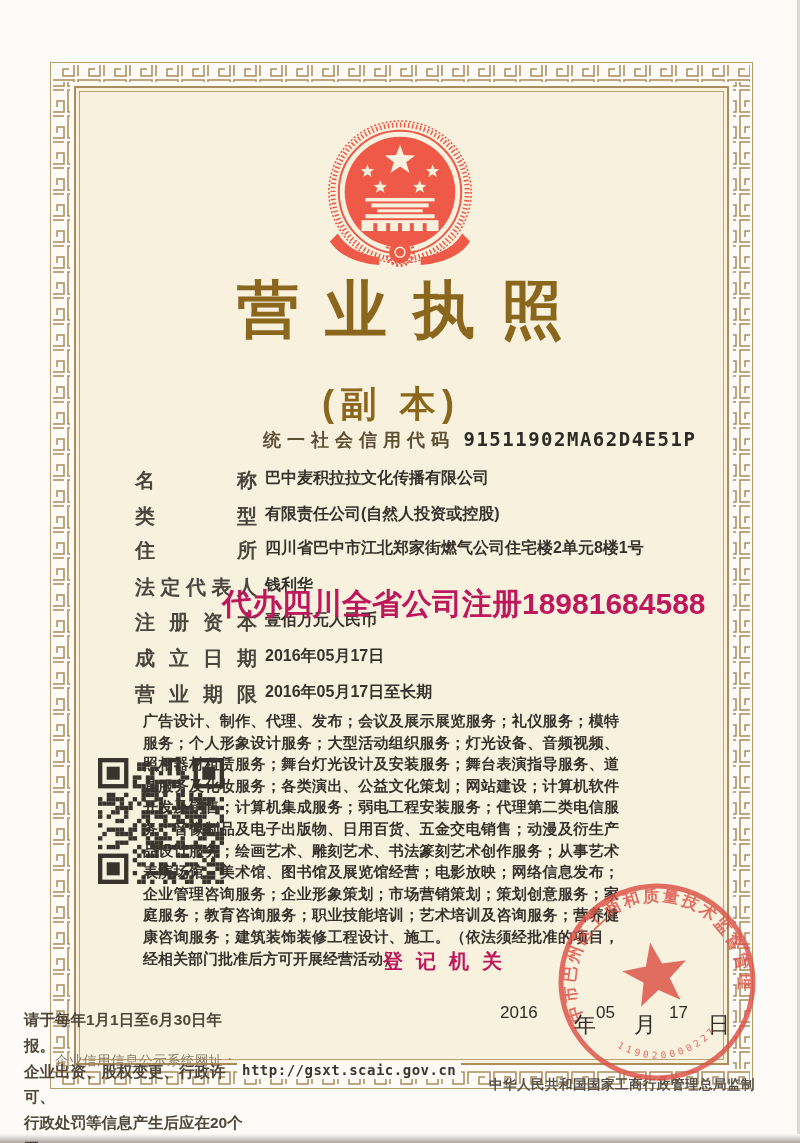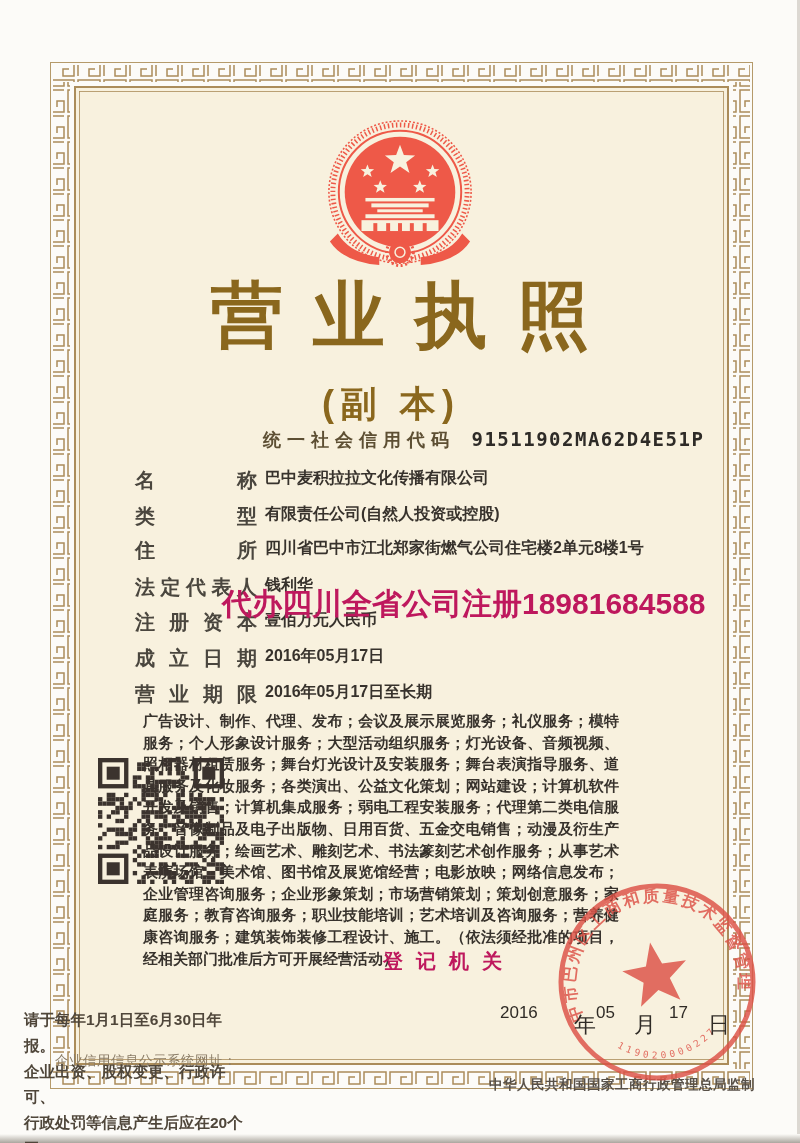--- a/index.html
+++ b/index.html
@@ -6,27 +6,27 @@
   .page{position:relative;width:800px;height:1143px;background:#fcfbf8;overflow:hidden;
         font-family:"Liberation Sans",sans-serif;}
   .edge-bottom{position:absolute;left:0;right:0;bottom:0;height:9px;
         background:linear-gradient(#fcfbf8,#aba69e);}
   .edge-right{position:absolute;top:0;bottom:0;right:0;width:3px;background:#dcd8d2;}
   .frame-svg{position:absolute;left:50px;top:62px;z-index:1;}
   .content{position:absolute;left:0;top:0;width:800px;height:1143px;z-index:2;}
 
   .emblem{position:absolute;left:307px;top:117px;width:186px;height:156px;}
   .title{position:absolute;left:0;top:268px;width:800px;text-align:center;
-         font-size:72px;font-weight:900;color:#8a671d;letter-spacing:0.42em;text-indent:0.42em;
+         font-size:62px;font-weight:900;color:#8a671d;letter-spacing:0.42em;text-indent:0.42em;
          font-family:"Liberation Sans",sans-serif;}
   .subtitle{position:absolute;left:0;top:380px;width:776px;text-align:center;
          font-size:36px;font-weight:700;color:#8a671d;letter-spacing:0.18em;text-indent:0.18em;}
   .codeline{position:absolute;left:263px;top:428px;white-space:nowrap;}
   .codeline .clabel{font-size:18px;font-weight:700;color:#5d4f33;letter-spacing:6px;}
-  .codeline .cvalue{font-size:19px;font-weight:700;color:#2e2b27;margin-left:12px;
+  .codeline .cvalue{font-size:19px;font-weight:700;color:#2e2b27;margin-left:4px;
          font-family:"DejaVu Sans Mono",monospace;letter-spacing:1.5px;}
 
   .row{position:absolute;left:135px;display:flex;align-items:flex-start;}
   .lab{width:122px;flex:none;font-size:20px;font-weight:700;color:#4a463e;white-space:nowrap;overflow:visible;}
   .ls2{letter-spacing:82px;}
   .ls4{letter-spacing:14px;}
   .ls5{letter-spacing:5.5px;}
   .val{margin-left:8px;width:476px;font-size:16px;font-weight:600;color:#37322c;line-height:22px;}
   .scope .val{font-size:15px;line-height:21.6px;text-align:justify;}
   .scope .lab{padding-top:10px;}
@@ -499,20 +499,21 @@
       <span class="unit u-m">月</span>
       <span class="num d-d">17</span>
       <span class="unit u-d">日</span>
     </div>
 
     <div class="note">请于每年1月1日至6月30日年报。
 企业出资、股权变更、行政许可、
 行政处罚等信息产生后应在20个工
 作日内公示。</div>
 
+    <div class="url">http://gsxt.scaic.gov.cn</div>
 
     <div class="footer-left">企业信用信息公示系统网址：</div>
     <div class="footer-right">中华人民共和国国家工商行政管理总局监制</div>
   </div>
 
   <div class="edge-right"></div>
   <div class="edge-bottom"></div>
 </div>
 
 </body></html>

